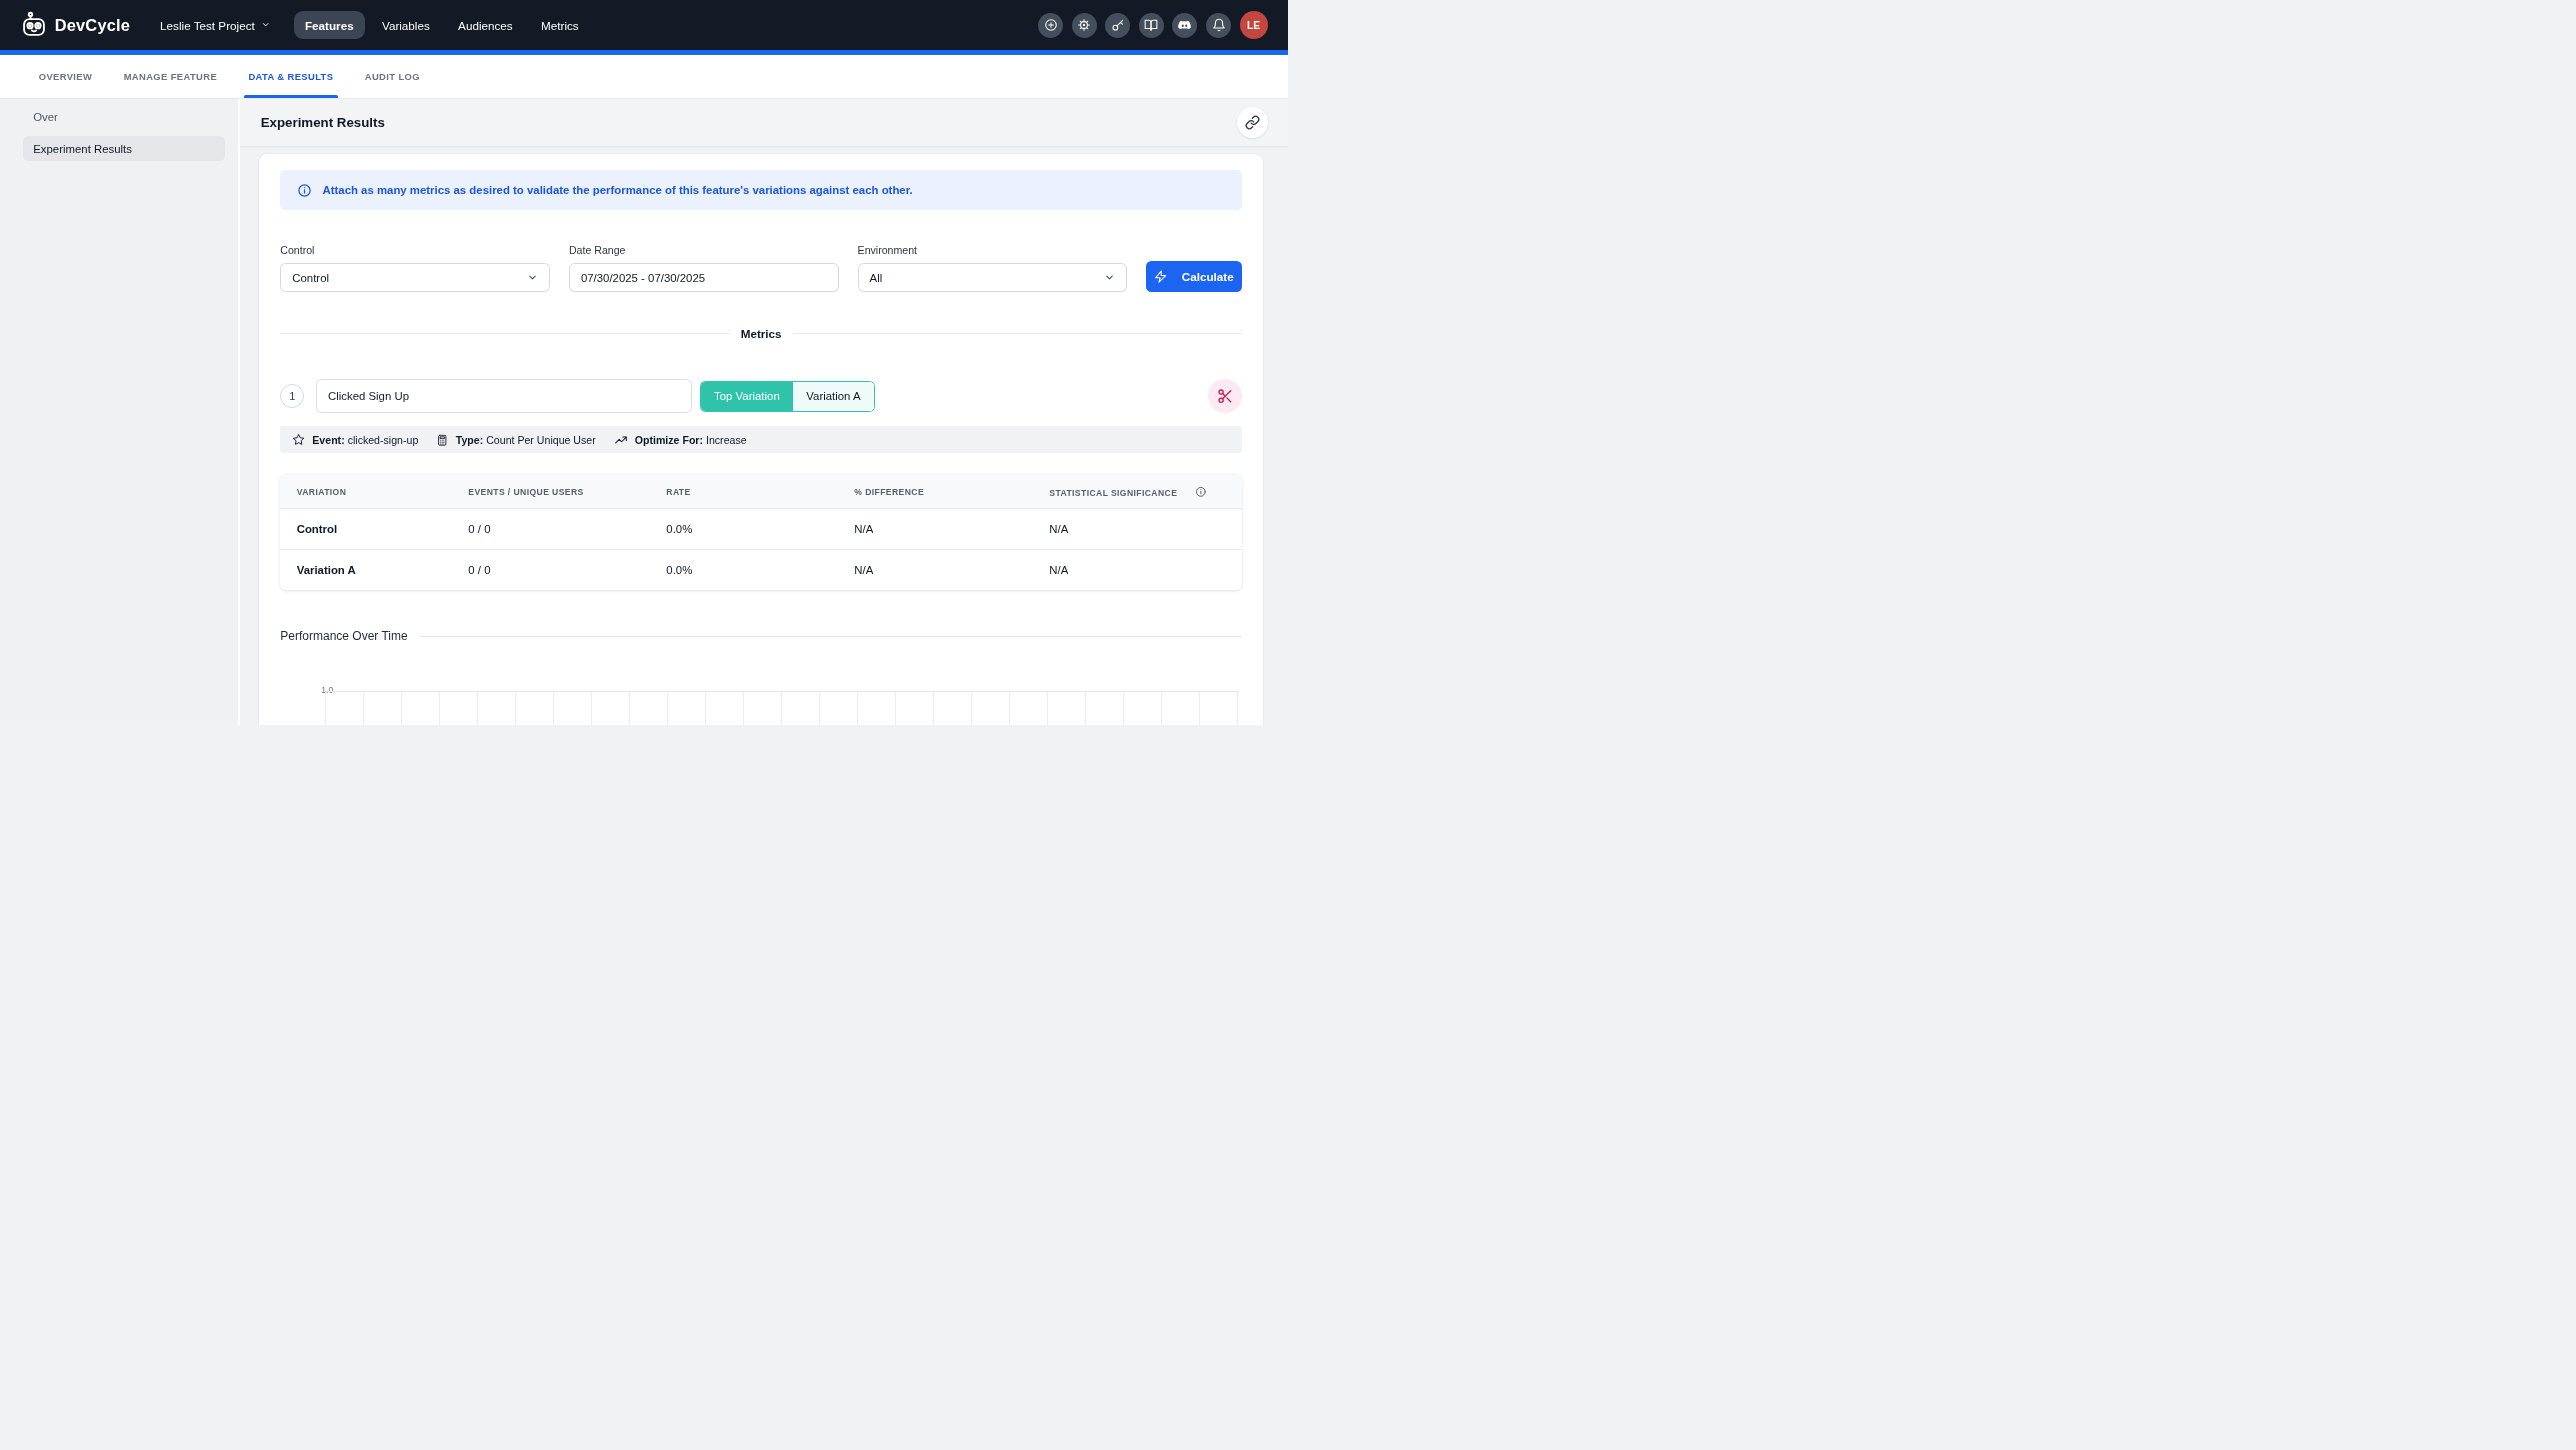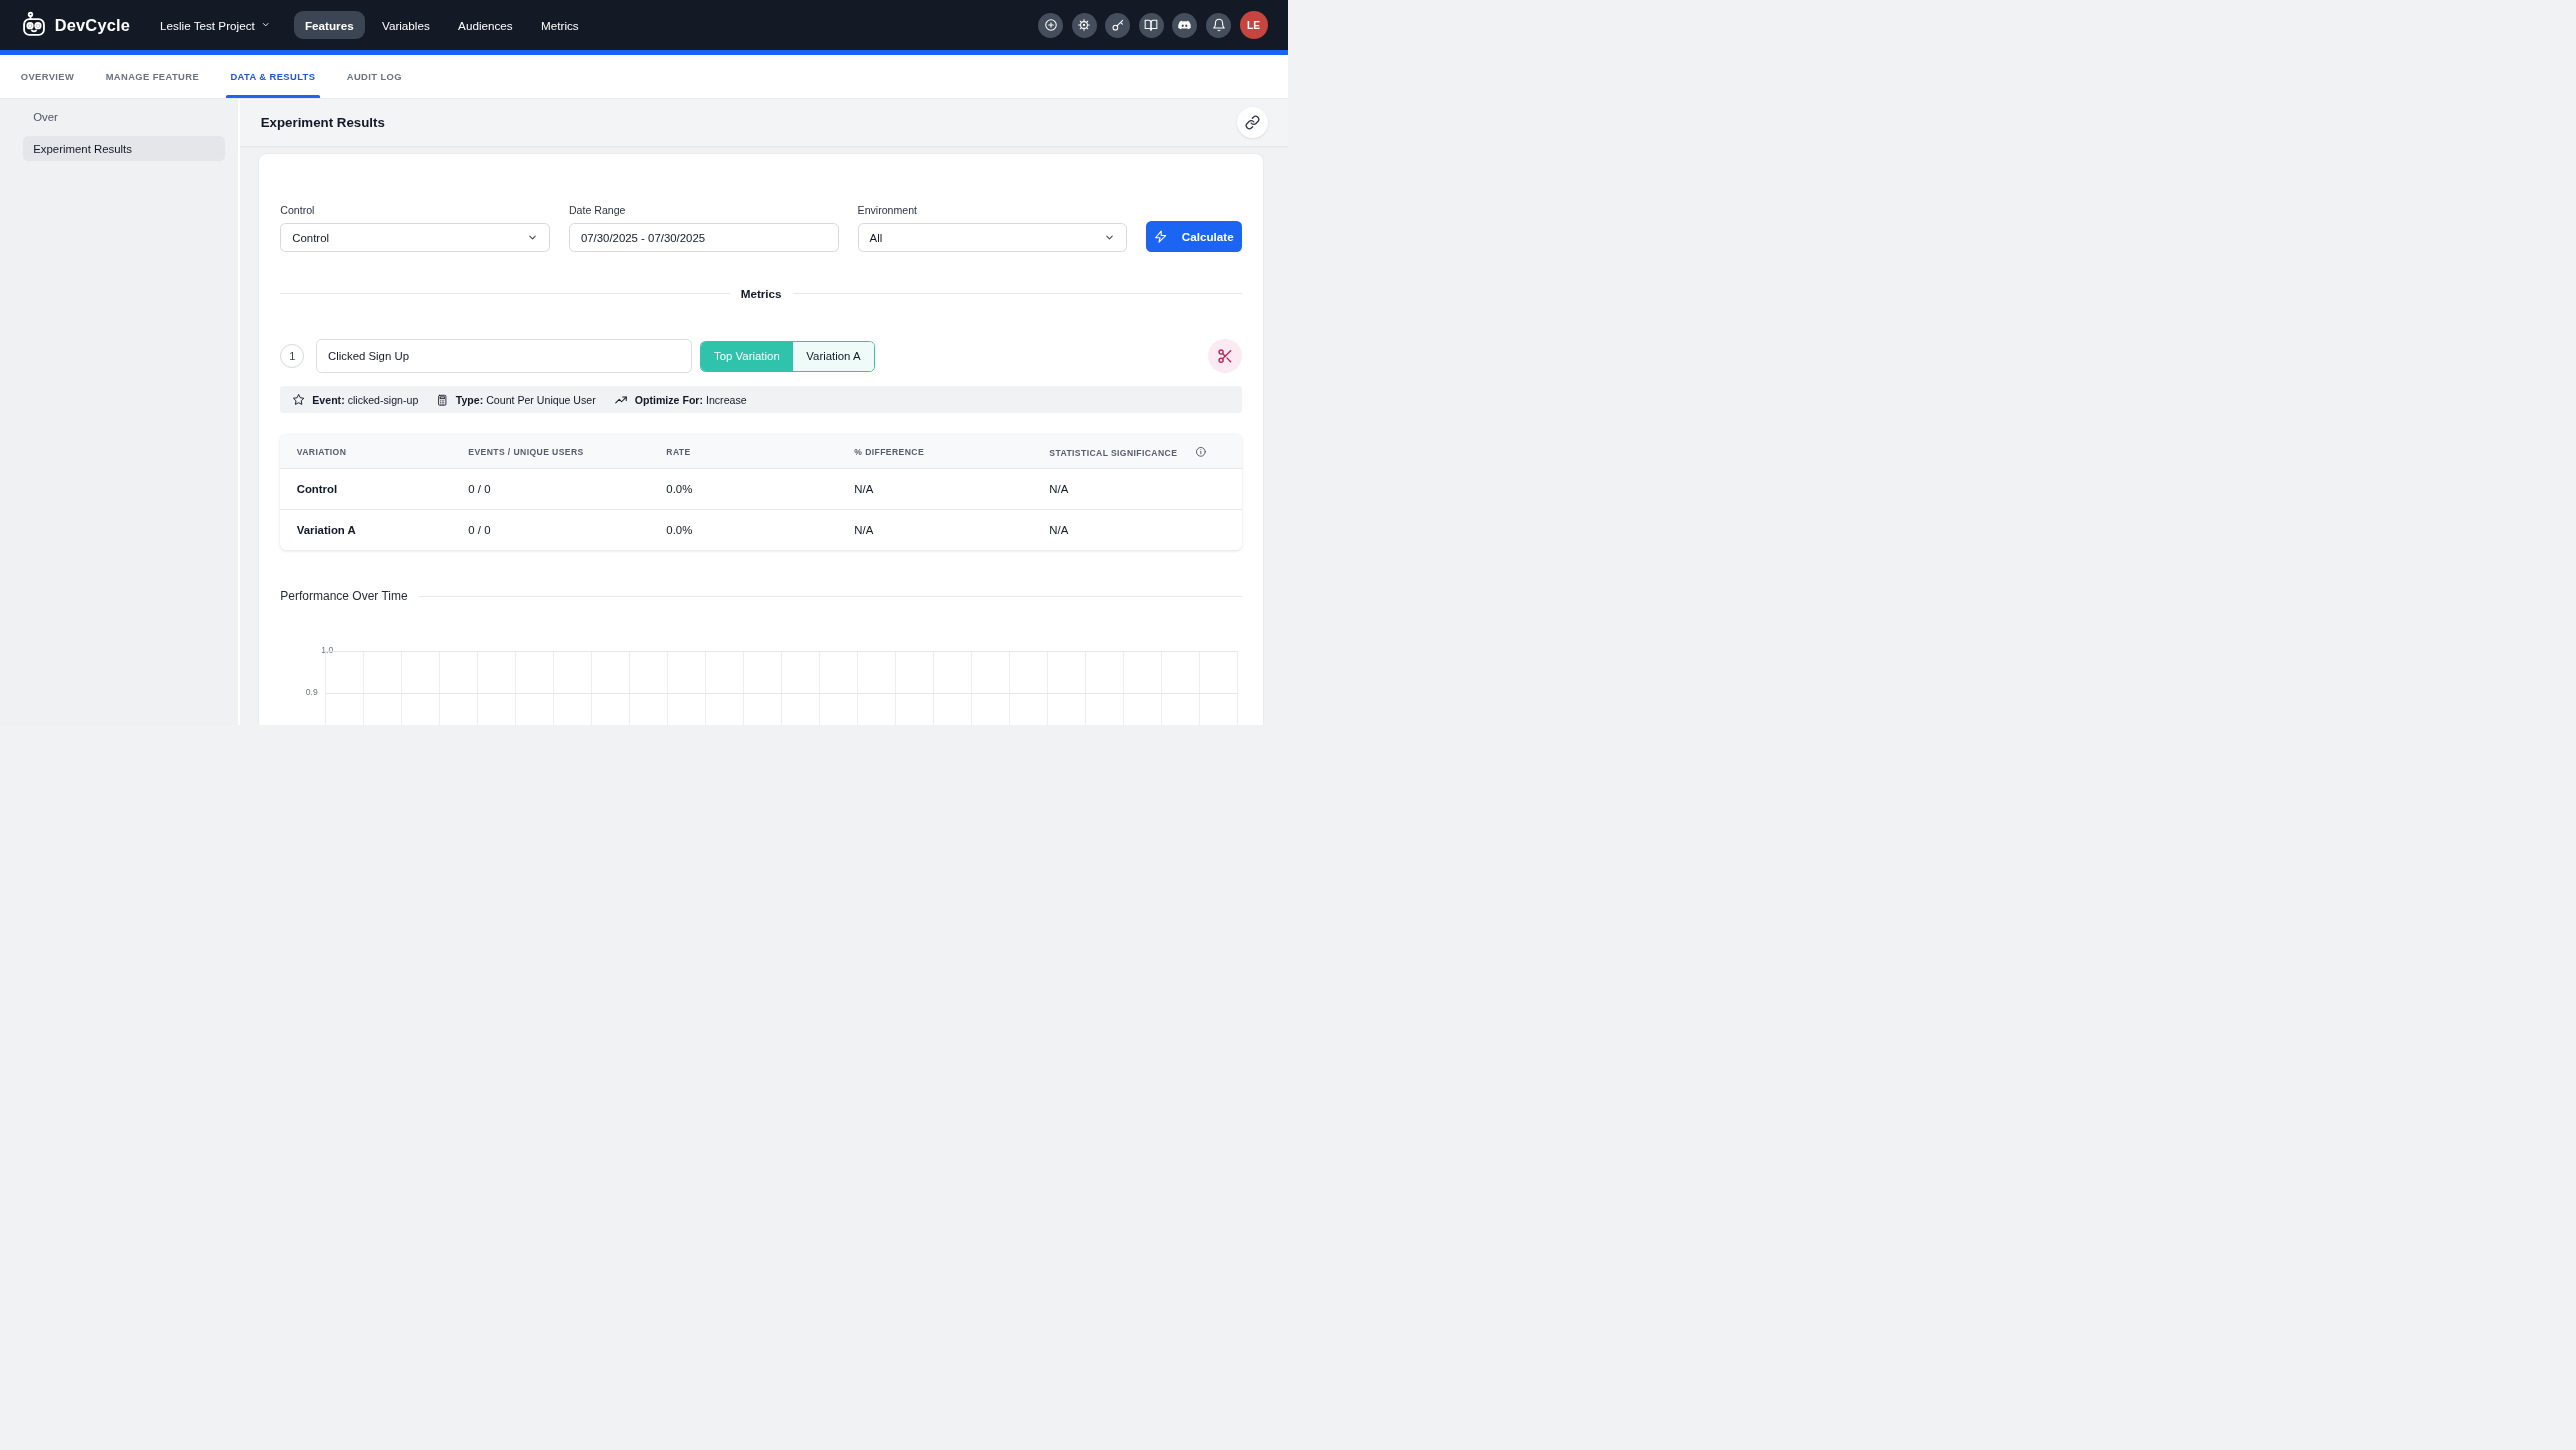--- a/index.html
+++ b/index.html
@@ -14,21 +14,21 @@
   .project-btn { margin-left:30px; display:flex; align-items:center; gap:6.3px; color:#fff; font-size:11.7px; cursor:pointer; background:none; border:none; font-family:inherit; }
   .main-nav { display:flex; align-items:center; margin-left:23.5px; gap:6.3px; }
   .nav-item { color:#fff; font-size:11.7px; padding:7.8px 11px; border-radius:5.5px; cursor:pointer; background:none; border:none; font-family:inherit; }
   .nav-item.active { background:#3C4553; font-weight:600;border-radius:9px; }
   .nav-right { margin-left:auto; display:flex; align-items:center; gap:8.6px; }
   .icon-btn { width:25px; height:25px; border-radius:50%; background:#454E5C; display:flex; align-items:center; justify-content:center; border:none; cursor:pointer; }
   .avatar { width:28px; height:28px; border-radius:50%; background:#C5463E; color:#fff; font-size:10.2px; font-weight:600; display:flex; align-items:center; justify-content:center; cursor:pointer; border:none; font-family:inherit; }
   .blue-strip { height:4.7px; background:#1C64F2; }
 
   
-  .tabbar { height:44px; background:#fff; display:flex; align-items:stretch; padding-left:5px; border-bottom:0.8px solid #E8EAED; }
+  .tabbar { height:44px; background:#fff; display:flex; align-items:stretch; padding-left:23px; border-bottom:0.8px solid #E8EAED; }
   .tab { position:relative; display:flex; align-items:center; padding:0 15.7px; font-size:9.4px; font-weight:700; letter-spacing:0.4px; color:#6B7280; cursor:pointer; background:none; border:none; font-family:inherit; }
   .tab.active { color:#1A56DB; }
   .tab.active::after { content:""; position:absolute; left:11px; right:11px; bottom:0; height:2.3px; background:#1C64F2; border-radius:1.6px 1.6px 0 0; }
 
   
   .content { display:flex; height:626px; }
   .sidebar { width:238px; background:#F0F1F3; padding:6.3px 0 0 0; flex:none; }
   .side-item { display:flex; align-items:center; height:25px; margin:0 13.3px 6.3px 23px; padding:0 10.2px; border-radius:5.5px; font-size:11.4px; color:#111928; cursor:pointer; }
   .side-item.muted { color:#4B5563; }
   .side-item.active { background:#E4E6E9; font-weight:400; }
@@ -213,20 +213,30 @@
               <path d="M10 13a5 5 0 0 0 7.54.54l3-3a5 5 0 0 0-7.07-7.07l-1.72 1.71"></path>
               <path d="M14 11a5 5 0 0 0-7.54-.54l-3 3a5 5 0 0 0 7.07 7.07l1.71-1.71"></path>
             </svg>
           </span>
       </button>
     </div>
 
     <div class="main-body">
       <div class="card">
 
+        <div class="banner">
+          <span>
+              <svg width="15" height="15" viewBox="0 0 24 24" fill="none" stroke="#1A56DB" stroke-width="2" stroke-linecap="round">
+                <circle cx="12" cy="12" r="9"></circle>
+                <path d="M12 11v5"></path>
+                <path d="M12 7.5h.01"></path>
+              </svg>
+            </span>
+          <span class="banner-text">Attach as many metrics as desired to validate the performance of this feature's variations against each other.</span>
+        </div>
 
         <div class="filters">
           <div class="filter-col">
             <div class="filter-label">Control</div>
             <div class="select-box">
               <span>Control</span>
               <span class="chev">
                   <svg width="11" height="11" viewBox="0 0 24 24" fill="none" stroke="#3F4754" stroke-width="2.2" stroke-linecap="round" stroke-linejoin="round">
                     <polyline points="6 9 12 15 18 9"></polyline>
                   </svg>

